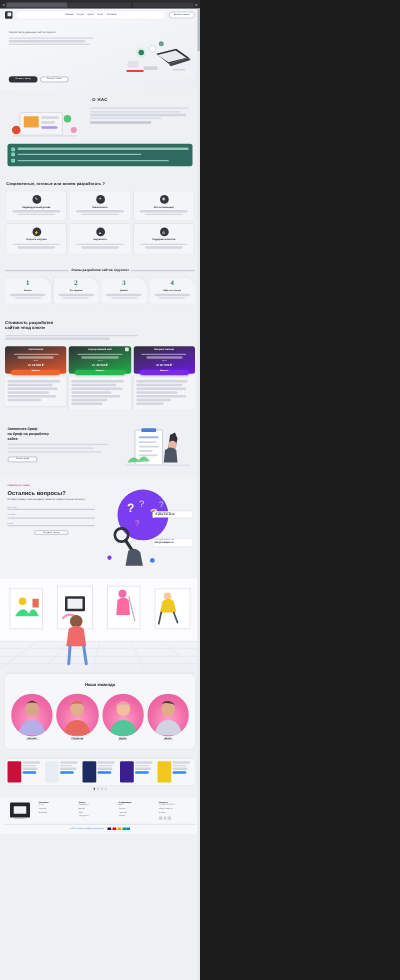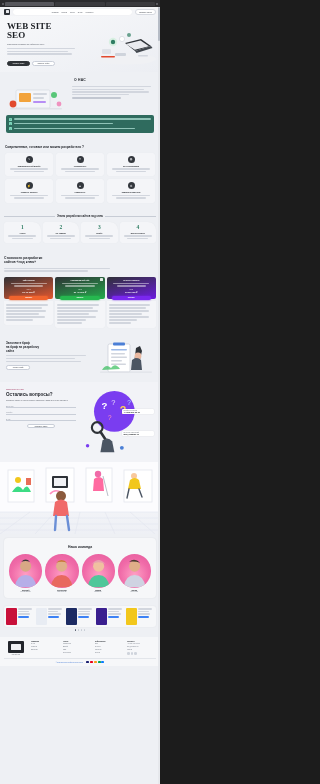--- a/index.html
+++ b/index.html
@@ -196,24 +196,20 @@
       <a>Главная</a>
       <a>Услуги</a>
       <a>Цены</a>
       <a>О нас</a>
       <a>Контакты</a>
     </div>
     <div class="navbtn">Заказать звонок</div>
   </div>
 
   <div class="hero sec">
-    <h1 class="ttl">
-      <span>WEB SITE</span><br>
-      <span>SEO</span>
-    </h1>
     <div class="sub">
       <div class="mini">Разработка продвижение сайтов под ключ</div>
       <div class="ln" style="width:90%;margin-top:2px"></div>
       <div class="ln" style="width:80%"></div>
       <div class="ln" style="width:86%"></div>
     </div>
     <svg class="hero-art" viewBox="0 0 62 36">
       <ellipse cx="31" cy="30" rx="30" ry="5.5" fill="#f0f1f4"></ellipse>
       <path d="M30 14 L46 10 L56 17 L40 22 Z" fill="#2f3338"></path>
       <path d="M31 15 L45.5 11.4 L54 17.2 L39.8 20.8 Z" fill="#e9eaee"></path>

